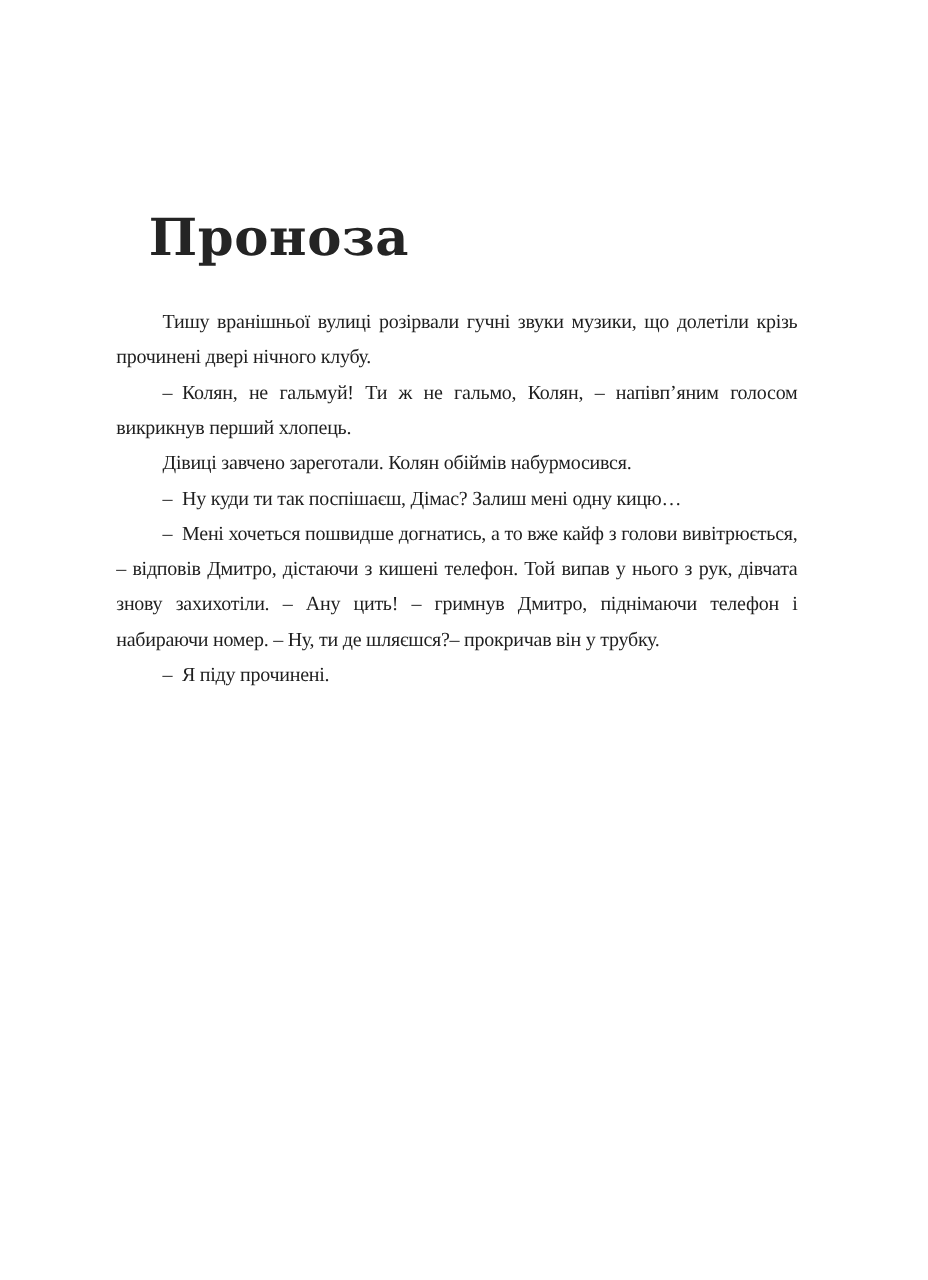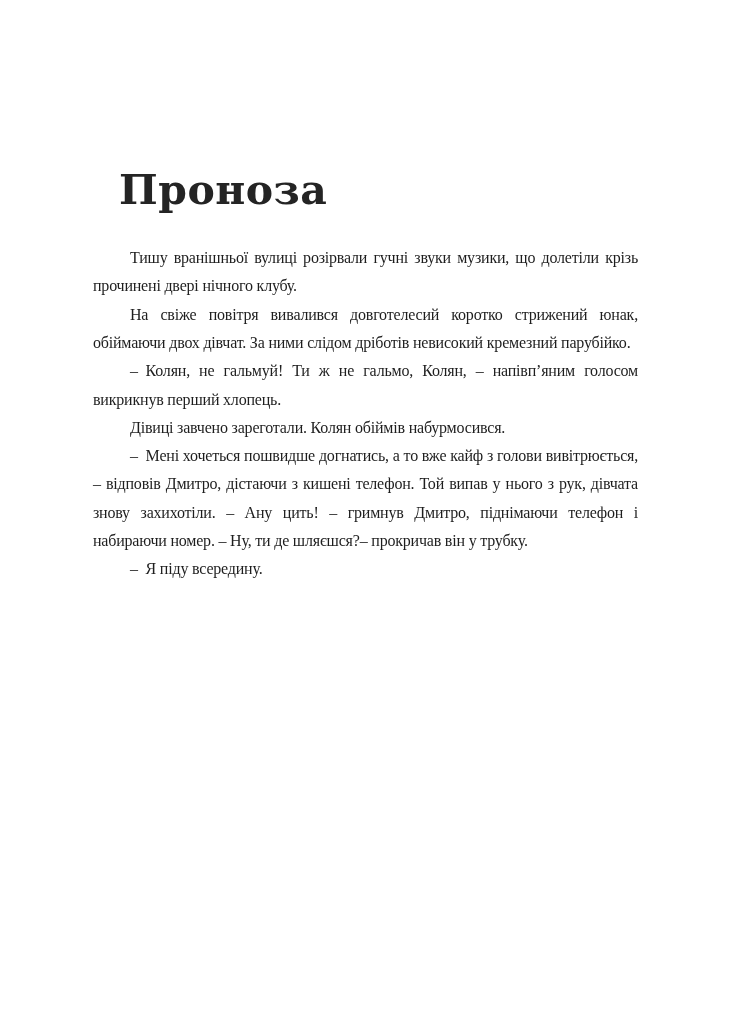--- a/index.html
+++ b/index.html
@@ -59,31 +59,31 @@
 </head>
 <body>
 
 <div class="page">
   <div class="content">
     <h1 class="chapter-title">Проноза</h1>
     <div class="text-block">
 
         <p>Тишу вранішньої вулиці розірвали гучні звуки музи­ки, що долетіли крізь прочинені двері нічного клубу.</p>
 
-        <p>На свіже повітря вивалився довготелесий коротко стрижений юнак, обіймаючи двох дівчат. За ними слі­дом дріботів невисокий кремезний парубійко.</p>
 
         <p>– Колян, не гальмуй! Ти ж не гальмо, Колян, – на­півп’яним голосом викрикнув перший хлопець.</p>
 
         <p>Дівиці завчено зареготали. Колян обіймів набур­мосився.</p>
 
+        <p>– Ну куди ти так поспішаєш, Дімас? Залиш мені одну кицю…</p>
 
         <p>– Мені хочеться пошвидше догнатись, а то вже кайф з голови вивітрюється, – відповів Дмитро, дістаючи з кишені телефон. Той випав у нього з рук, дівчата знову захихотіли. – Ану цить! – гримнув Дмитро, піднімаючи телефон і набираючи номер. – Ну, ти де шляєшся?– про­кричав він у трубку.</p>
 
 
 
-        <p>– Я піду всередину.</p>
+        <p>– Я піду прочинені.</p>
 
 
 
       </div>
   </div>
   <div class="page-number">6</div>
 </div>
 
 </body></html>

